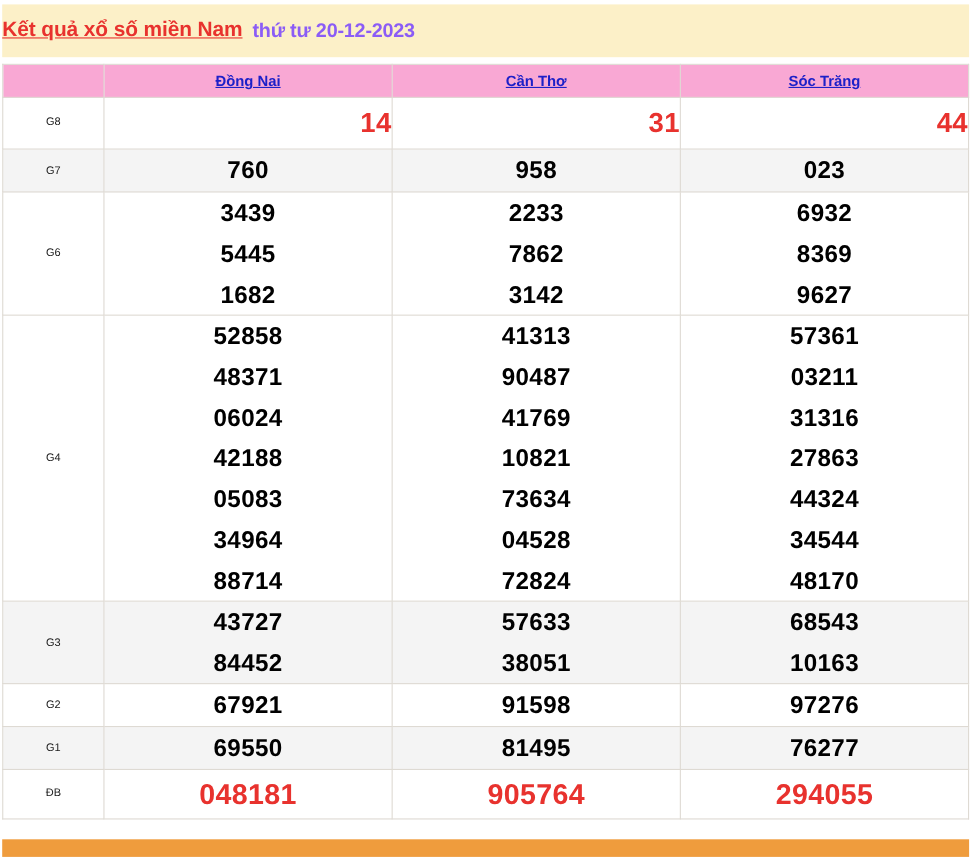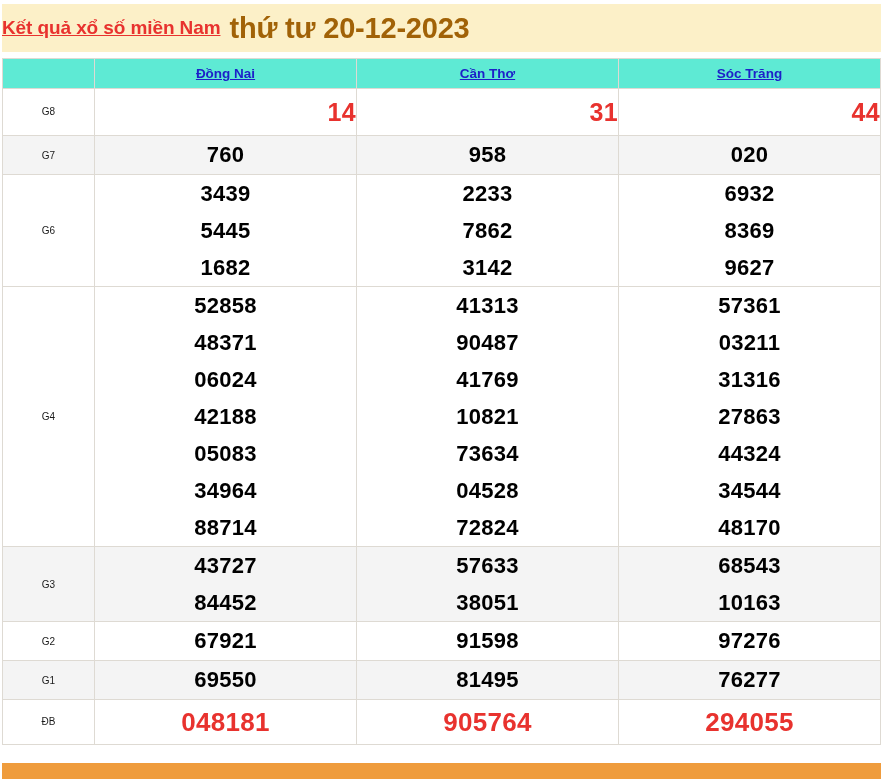--- a/index.html
+++ b/index.html
@@ -25,44 +25,44 @@
     white-space: nowrap;
   }
   .banner-title {
     color: #e8322e;
     font-weight: bold;
     font-size: 19px;
     text-decoration: underline;
     letter-spacing: -0.1px;
   }
   .banner-date {
-    color: #a16207;
-    font-weight: bold;
-    font-size: 29px;
+    color: #8b5cf6;
+    font-weight: bold;
+    font-size: 18px;
     margin-left: 9px;
     letter-spacing: -0.2px;
   }
 
   
   table.results {
     border-collapse: collapse;
     width: 879px;
     margin: 6px 2px 0 2px;
     table-layout: fixed;
   }
   table.results td, table.results th {
     border: 1px solid #dedad3;
     text-align: center;
     vertical-align: middle;
     padding: 0;
   }
   col.c-label { width: 92px; }
   col.c-prov  { width: 262px; }
 
-  thead tr { background: #5eead4; }
+  thead tr { background: #f9a8d4; }
   thead th {
     height: 29px;
     font-size: 13.5px;
     font-weight: bold;
   }
   .prov-name {
     color: #1d20c8;
     text-decoration: underline;
   }
 
@@ -160,21 +160,21 @@
 
     <tr class="row-g7 shade">
       <td class="label">G7</td>
       <td class="nums">
         <span class="n">760</span>
       </td>
       <td class="nums">
         <span class="n">958</span>
       </td>
       <td class="nums">
-        <span class="n">020</span>
+        <span class="n">023</span>
       </td>
     </tr>
 
     <tr class="row-g6 plain">
       <td class="label">G6</td>
       <td class="nums">
         <span class="n">3439</span>
         <span class="n">5445</span>
         <span class="n">1682</span>
       </td>

